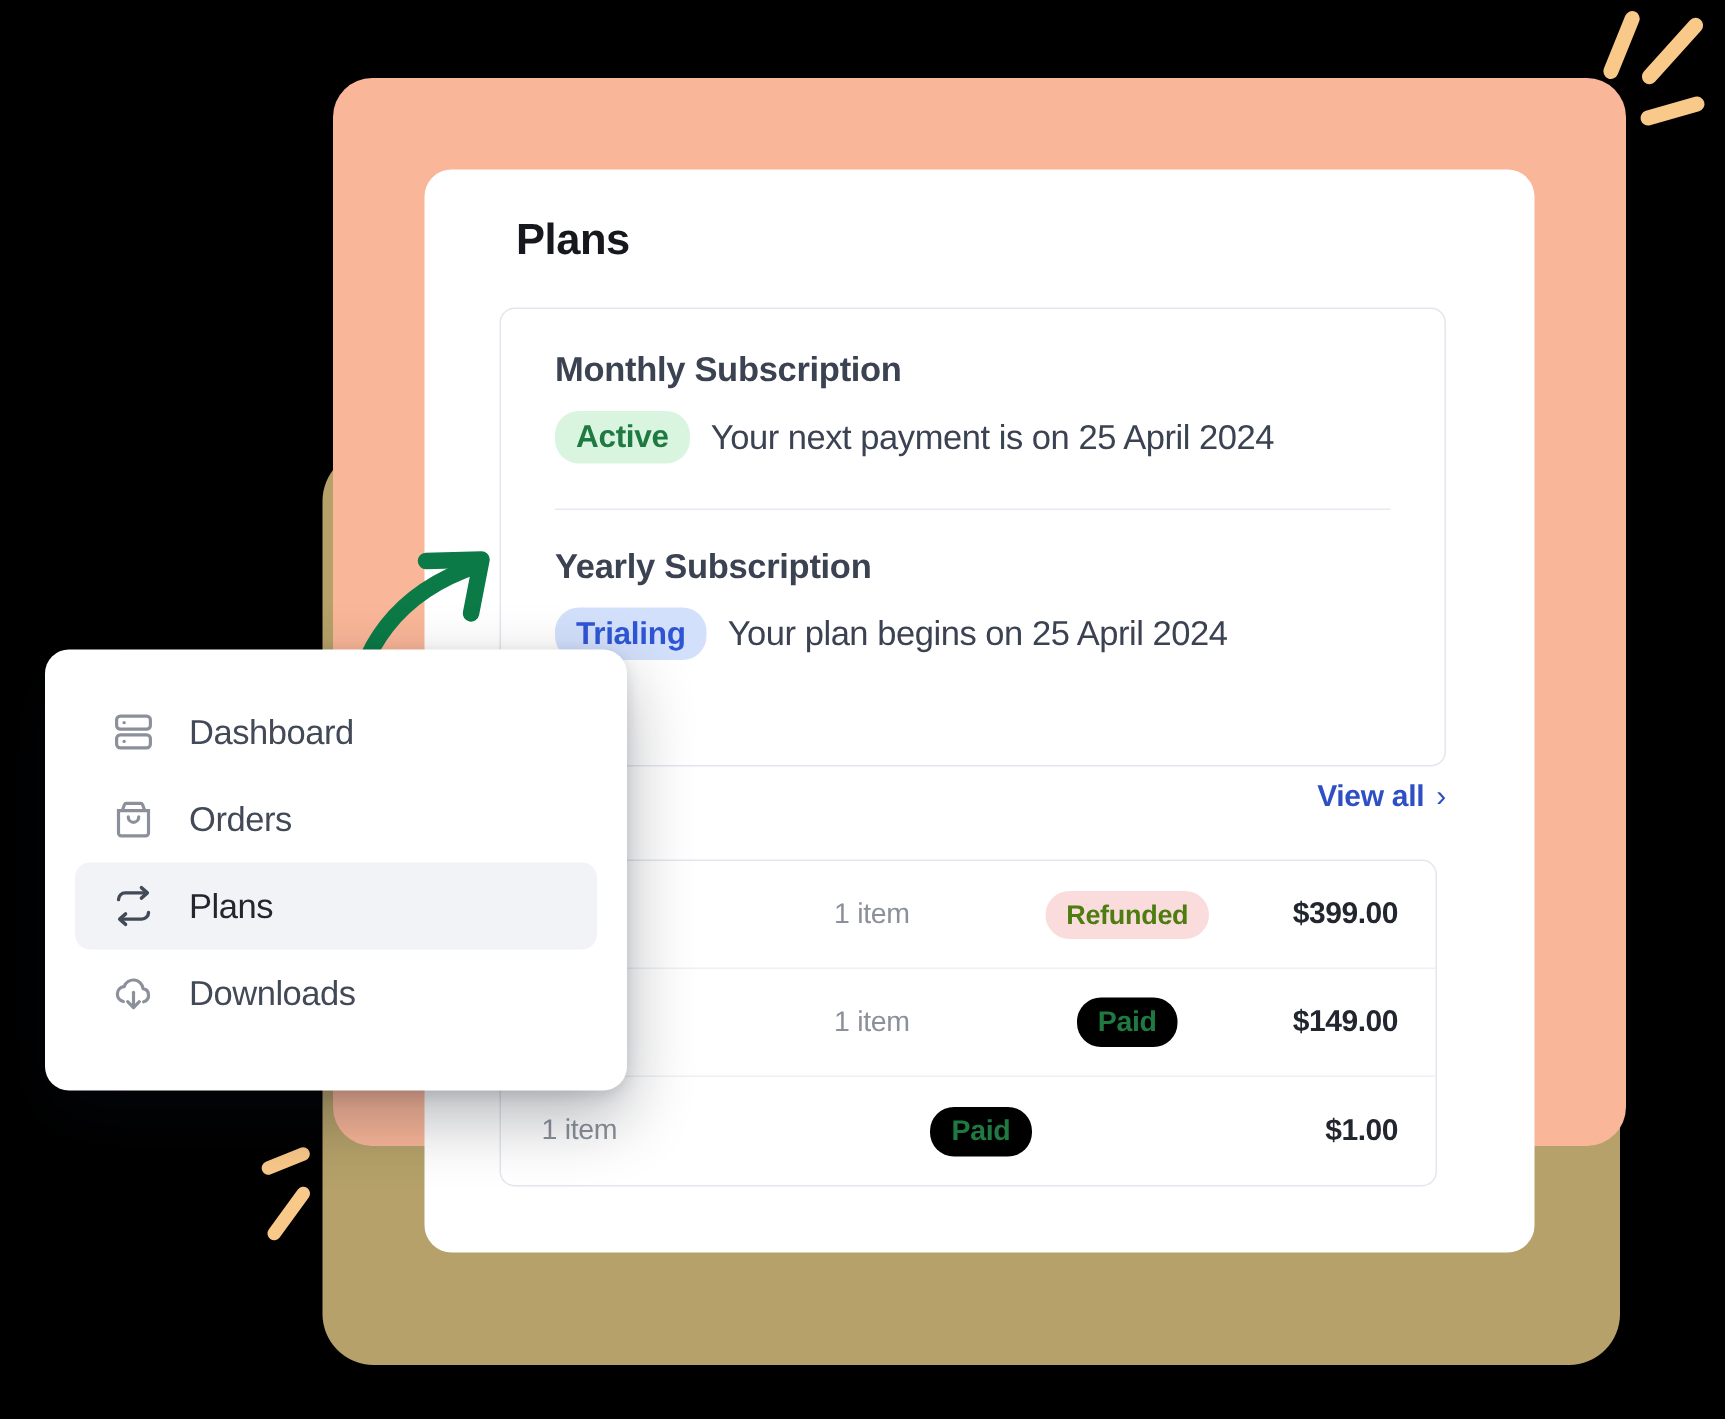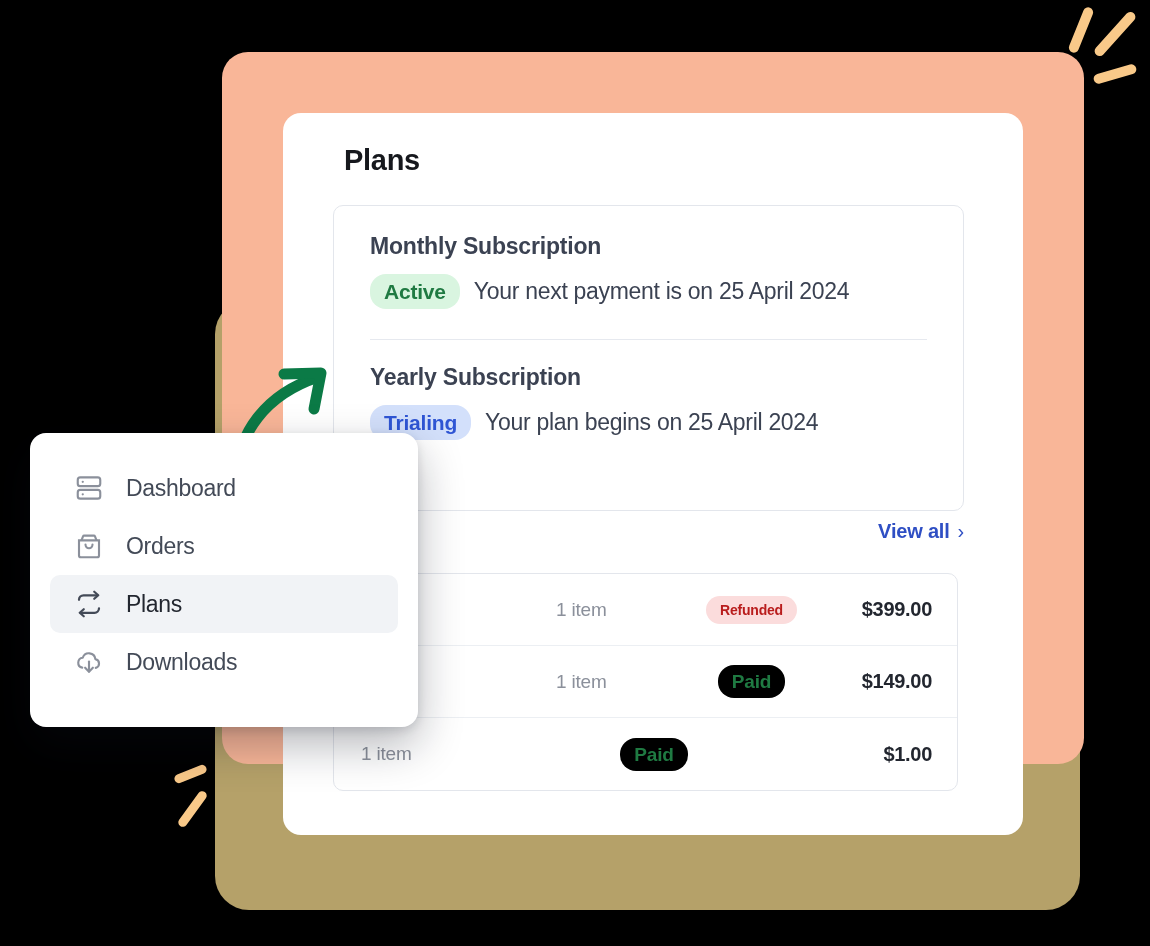--- a/index.html
+++ b/index.html
@@ -105,21 +105,21 @@
     padding: 7px 14px;
     border-radius: 16px;
     font-size: 21px;
     font-weight: bold;
     line-height: 1;
     letter-spacing: -0.2px;
   }
   .badge-active   { background: #d9f5e0; color: #1f7a42; }
   .badge-trialing { background: #d3e0fb; color: #2f55d4; }
   .badge-paid     { background: #000000; color: #1f7a42; font-size: 19px; }
-  .badge-refunded { background: #fbdcdc; color: #b91c1c; font-size: 14px; }
+  .badge-refunded { background: #fbdcdc; color: #4d7c0f; font-size: 18px; }
 
   .plan-desc {
     font-size: 23px;
     color: #3b4252;
     letter-spacing: -0.3px;
   }
 
   .plan-divider {
     position: absolute;
     left: 36px;

